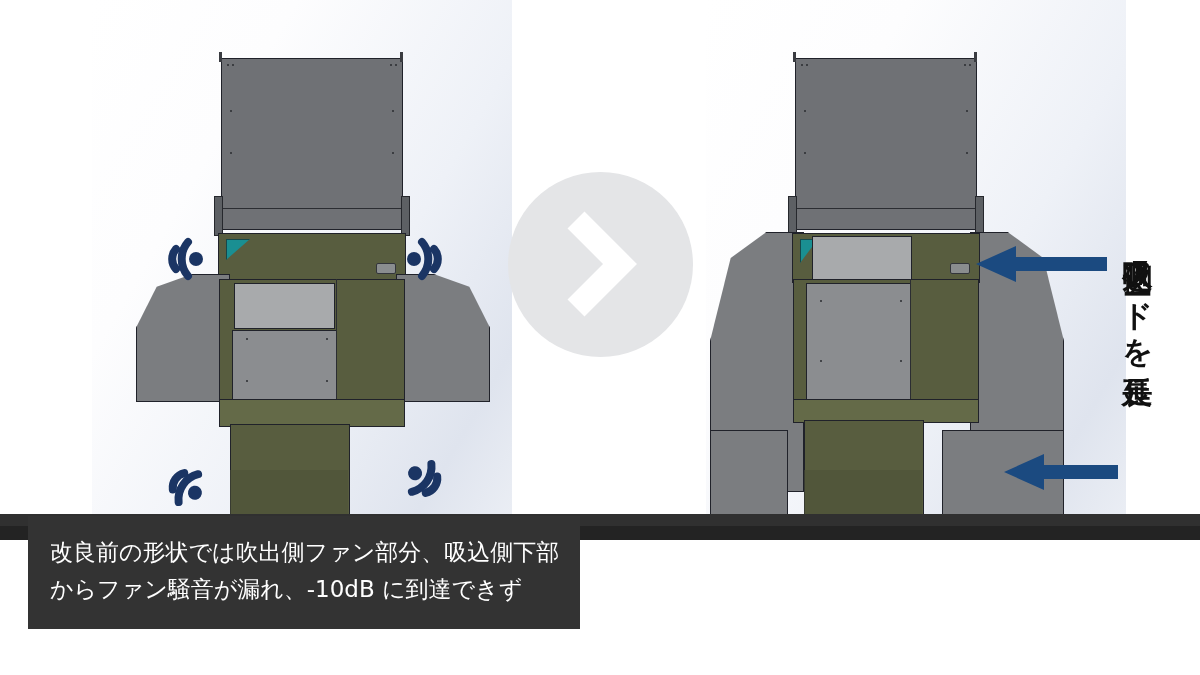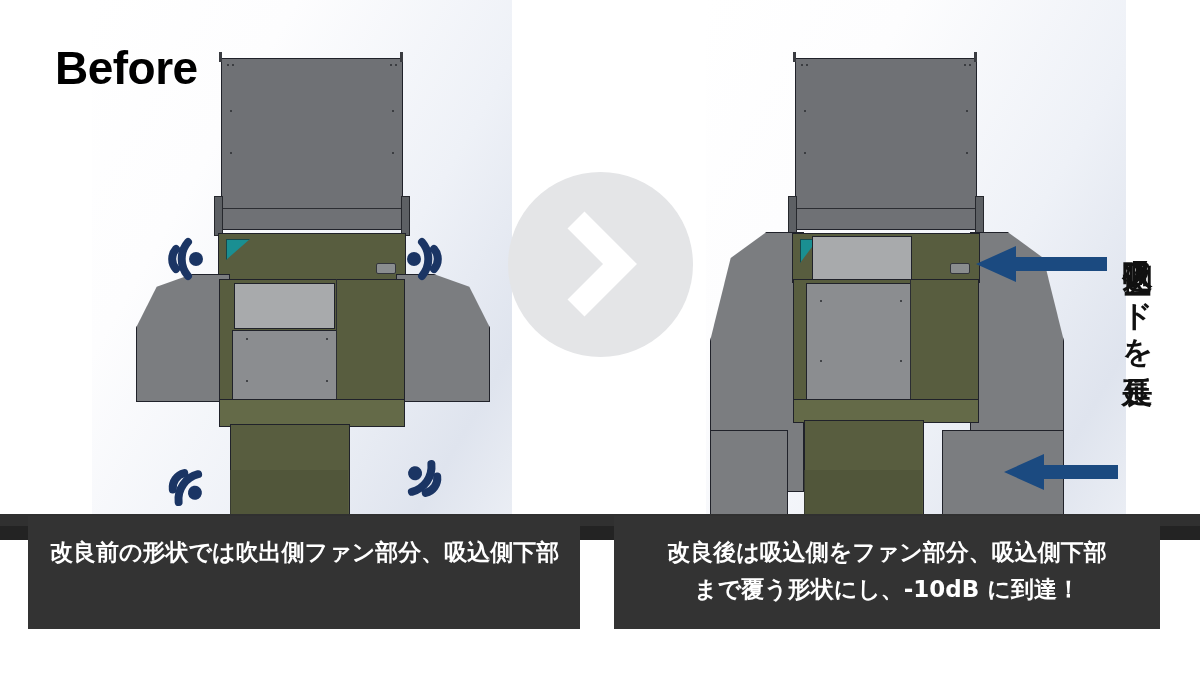--- a/index.html
+++ b/index.html
@@ -69,23 +69,23 @@
   .arrow svg{display:block;}
 
   
   .vlabel{position:absolute;left:1122px;top:236px;
     writing-mode:vertical-rl;text-orientation:upright;
     font-size:30px;font-weight:bold;color:#111;letter-spacing:2px;
     line-height:1.02;font-family:"DejaVu Sans","Liberation Sans",sans-serif;}
 
   
   .caption{position:absolute;background:#333333;color:#ffffff;
-    font-weight:bold;font-size:23px;line-height:1.62;
+    font-weight:normal;font-size:23px;line-height:1.62;
     box-sizing:border-box;padding:18px 22px 16px 22px;letter-spacing:0px;
-    font-family:"DejaVu Sans","Liberation Sans",sans-serif;text-align:center;}
+    font-family:"DejaVu Sans","Liberation Sans",sans-serif;}
   .caption.left{left:28px;top:516px;width:552px;height:113px;}
   .caption.right{left:614px;top:516px;width:546px;height:113px;}
   .caption .ln{display:block;white-space:nowrap;}
 </style>
 </head>
 <body>
 
 <div class="stage">
 
   <div class="bgpanel left"></div>
@@ -223,25 +223,21 @@
     <svg width="135" height="40" viewBox="0 0 135 40">
       <path d="M135 13 L44 13 L44 2 L4 20 L44 38 L44 27 L135 27 Z" fill="#1b4a80"></path>
     </svg>
   </div>
   <div class="arrow" style="left:1000px;top:452px;">
     <svg width="118" height="40" viewBox="0 0 118 40">
       <path d="M118 13 L44 13 L44 2 L4 20 L44 38 L44 27 L118 27 Z" fill="#1b4a80"></path>
     </svg>
   </div>
 
-  <div class="title before">Before</div>
 
   <div class="vlabel">吸込側フードを延長</div>
 
   <div class="caption left">
     <span class="ln">改良前の形状では吹出側ファン部分、吸込側下部</span>
-  </div>
-  <div class="caption right">
-    <span class="ln">改良後は吸込側をファン部分、吸込側下部</span>
-    <span class="ln">まで覆う形状にし、-10dB に到達！</span>
+    <span class="ln">からファン騒音が漏れ、-10dB に到達できず</span>
   </div>
 
 </div>
 
 </body></html>

